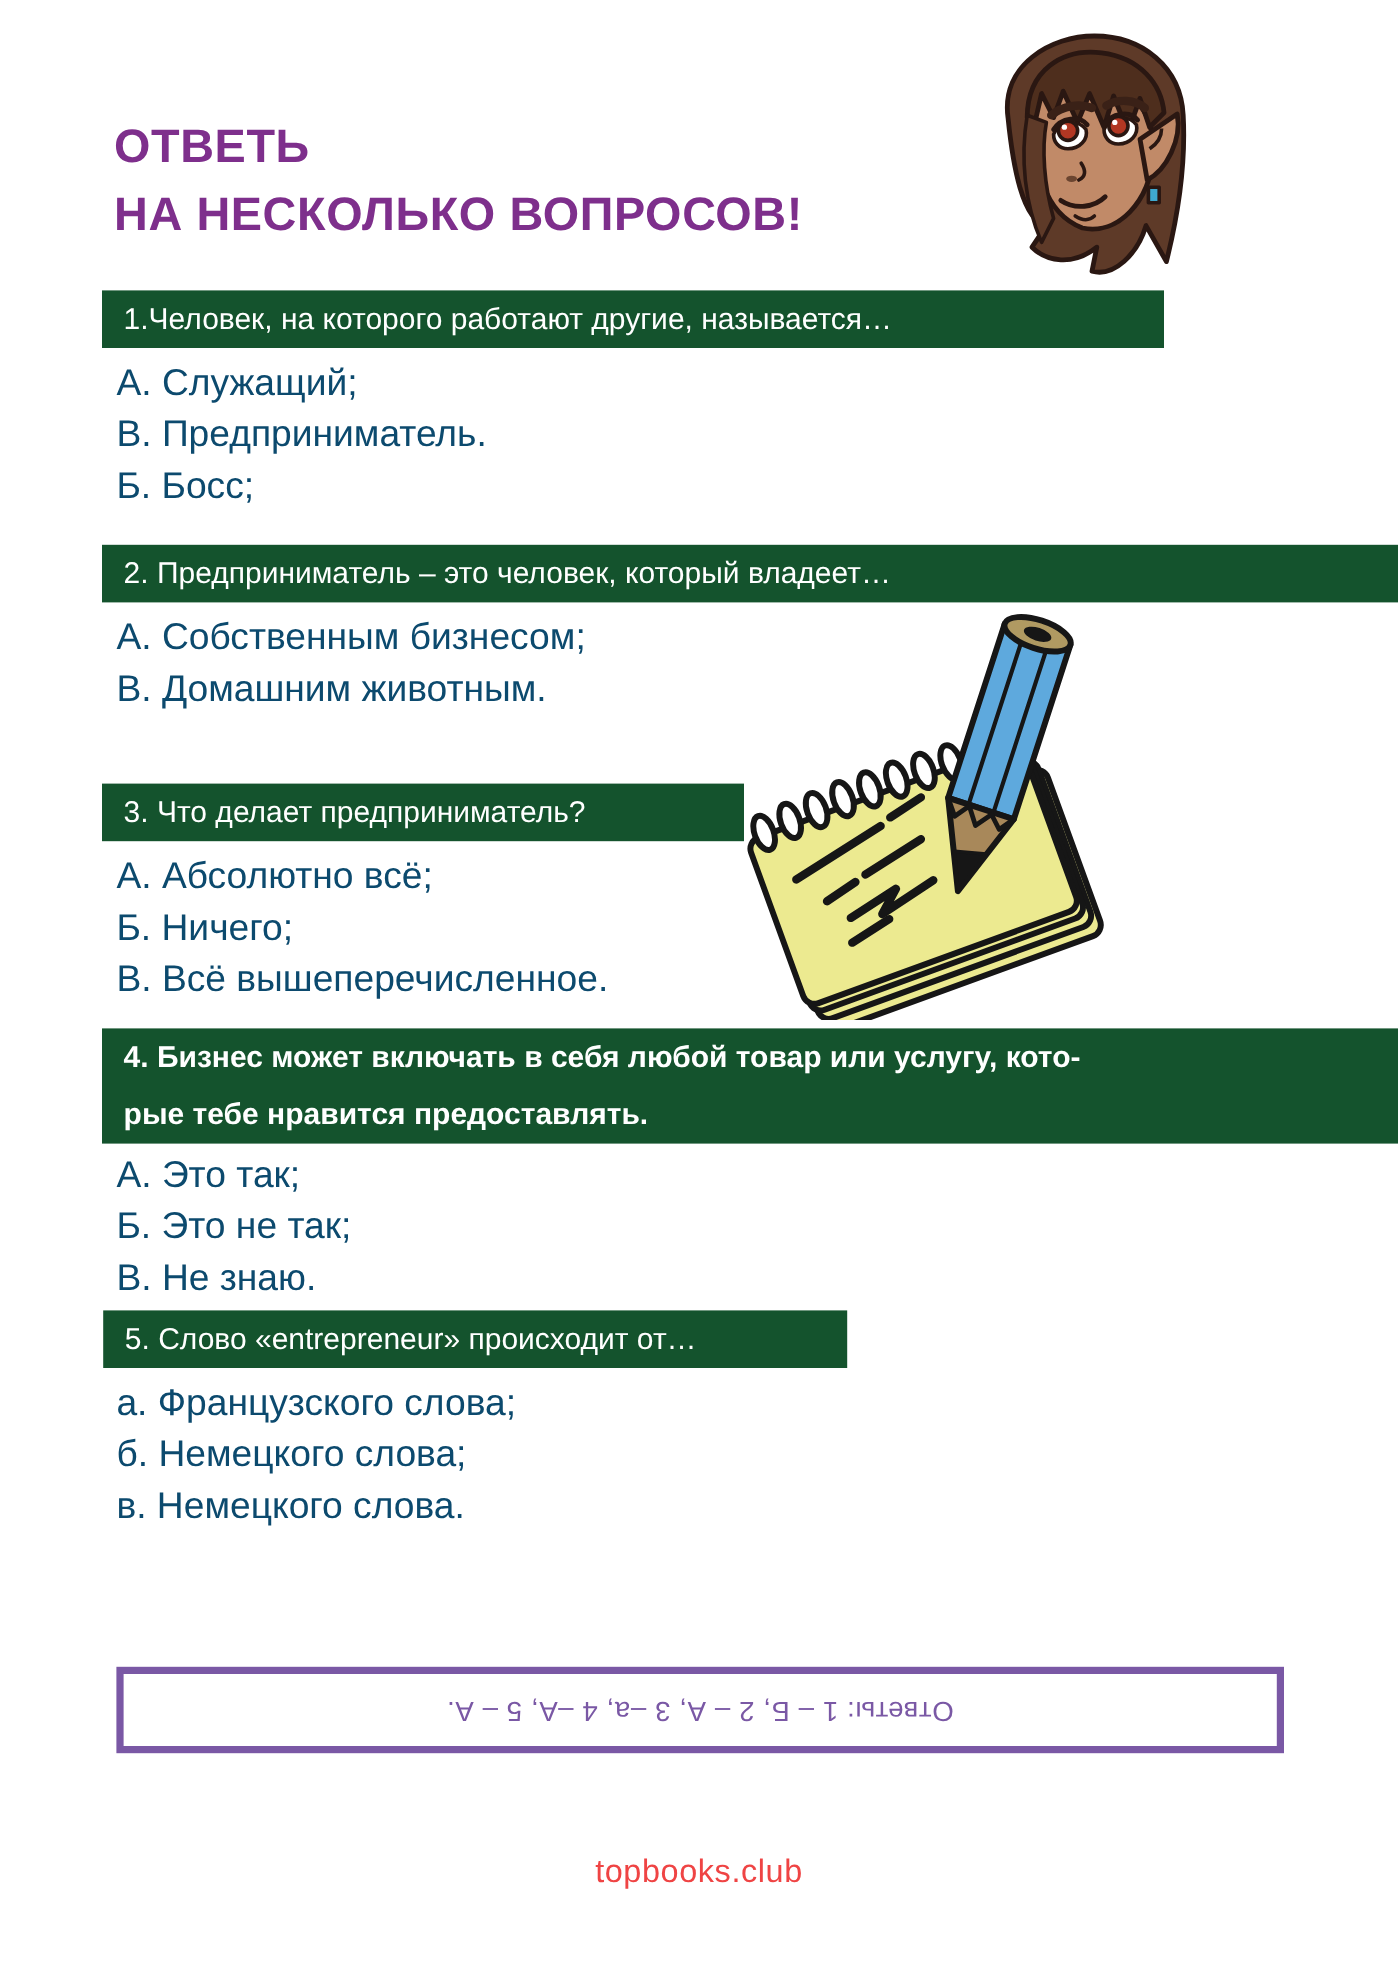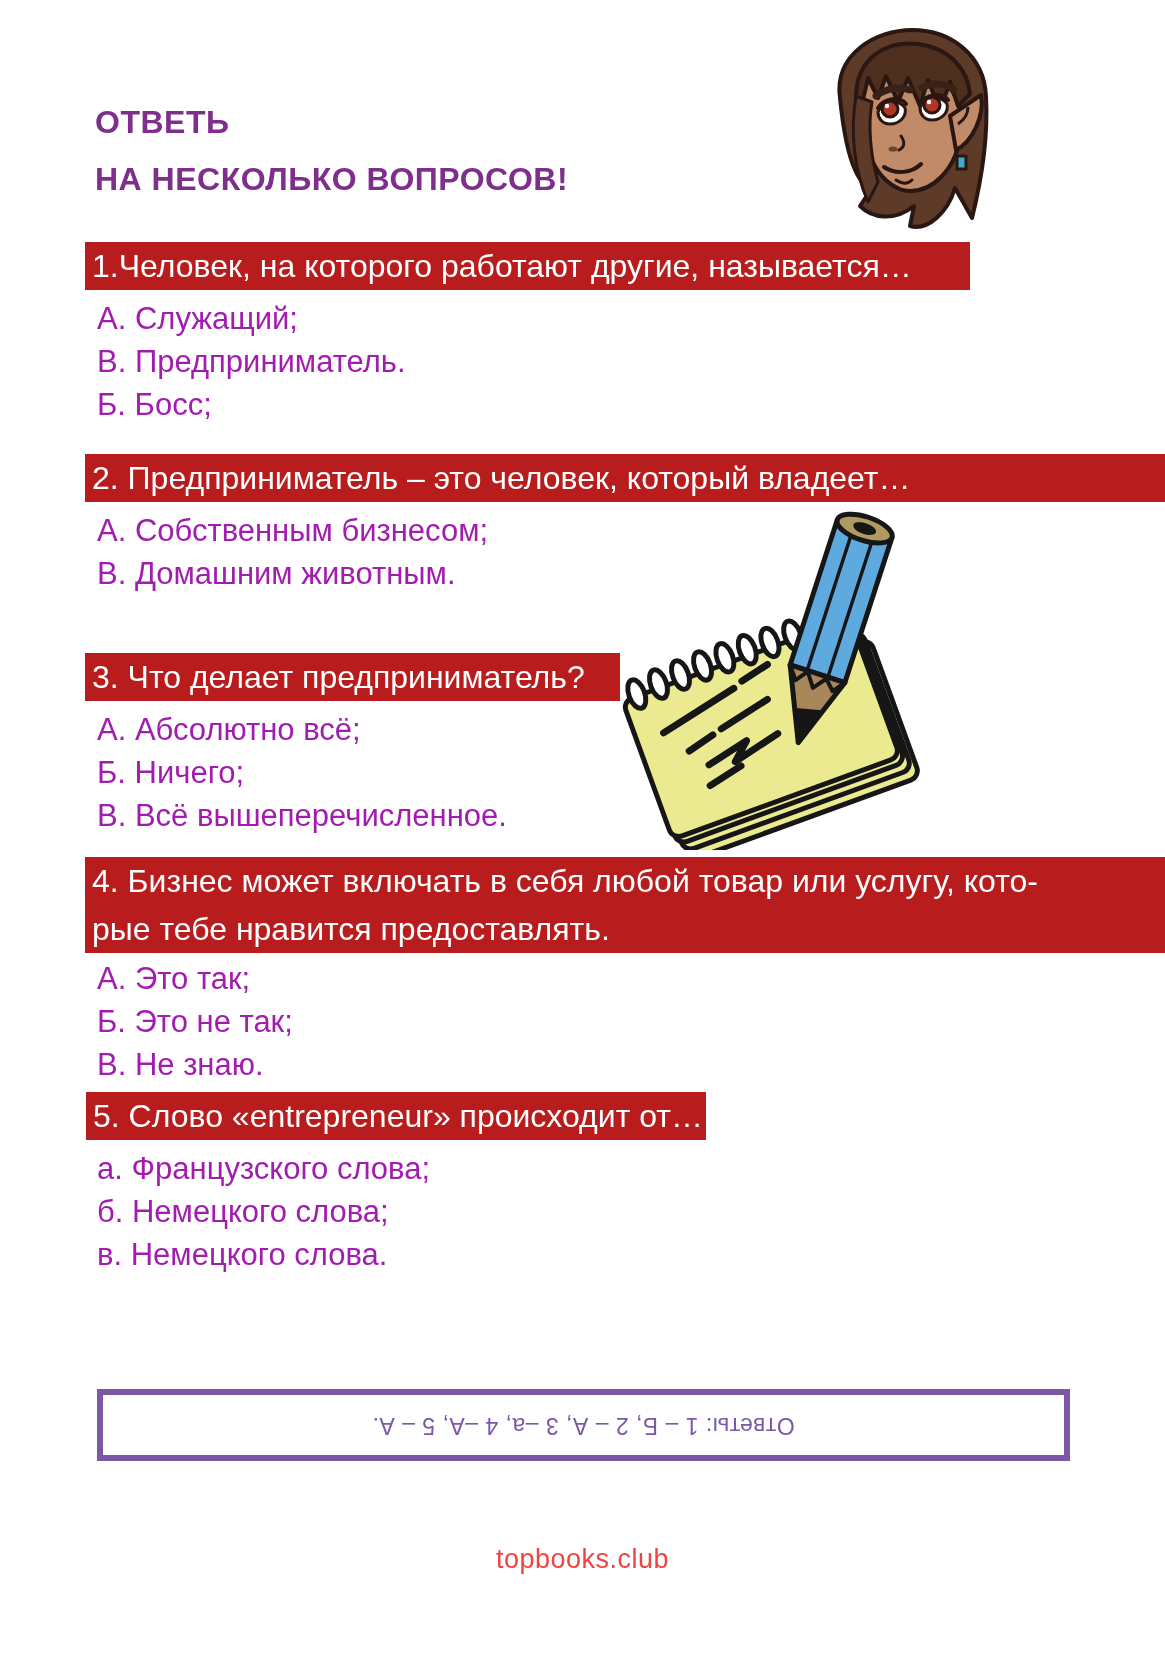--- a/index.html
+++ b/index.html
@@ -9,44 +9,45 @@
     font-family: "Liberation Sans", sans-serif;
     position: relative;
     overflow: hidden;
   }
   .abs { position: absolute; }
 
   .page-title {
     left: 95px; top: 94px;
     color: #7E2F8C;
     font-weight: bold;
-    font-size: 32px;
+    font-size: 39px;
     line-height: 57px;
     letter-spacing: 0.5px;
     white-space: nowrap;
   }
 
   .qbar {
-    background: #b91c1c;
+    background: #14532d;
     color: #ffffff;
-    font-size: 32px;
+    font-size: 25px;
     display: flex;
     align-items: center;
-    padding-left: 7px;
+    padding-left: 18px;
     box-sizing: border-box;
     white-space: nowrap;
   }
   .qbar.two-line {
     display: block;
     white-space: normal;
     line-height: 48px;
     padding-top: 0;
+    font-weight: bold;
   }
   .opts {
-    color: #a21caf;
+    color: #0c4a6e;
     font-size: 31px;
     line-height: 43px;
     white-space: nowrap;
   }
 
   .answers-box {
     left: 97px; top: 1389px;
     width: 973px; height: 72px;
     border: 6px solid #7A58A5;
     box-sizing: border-box;

